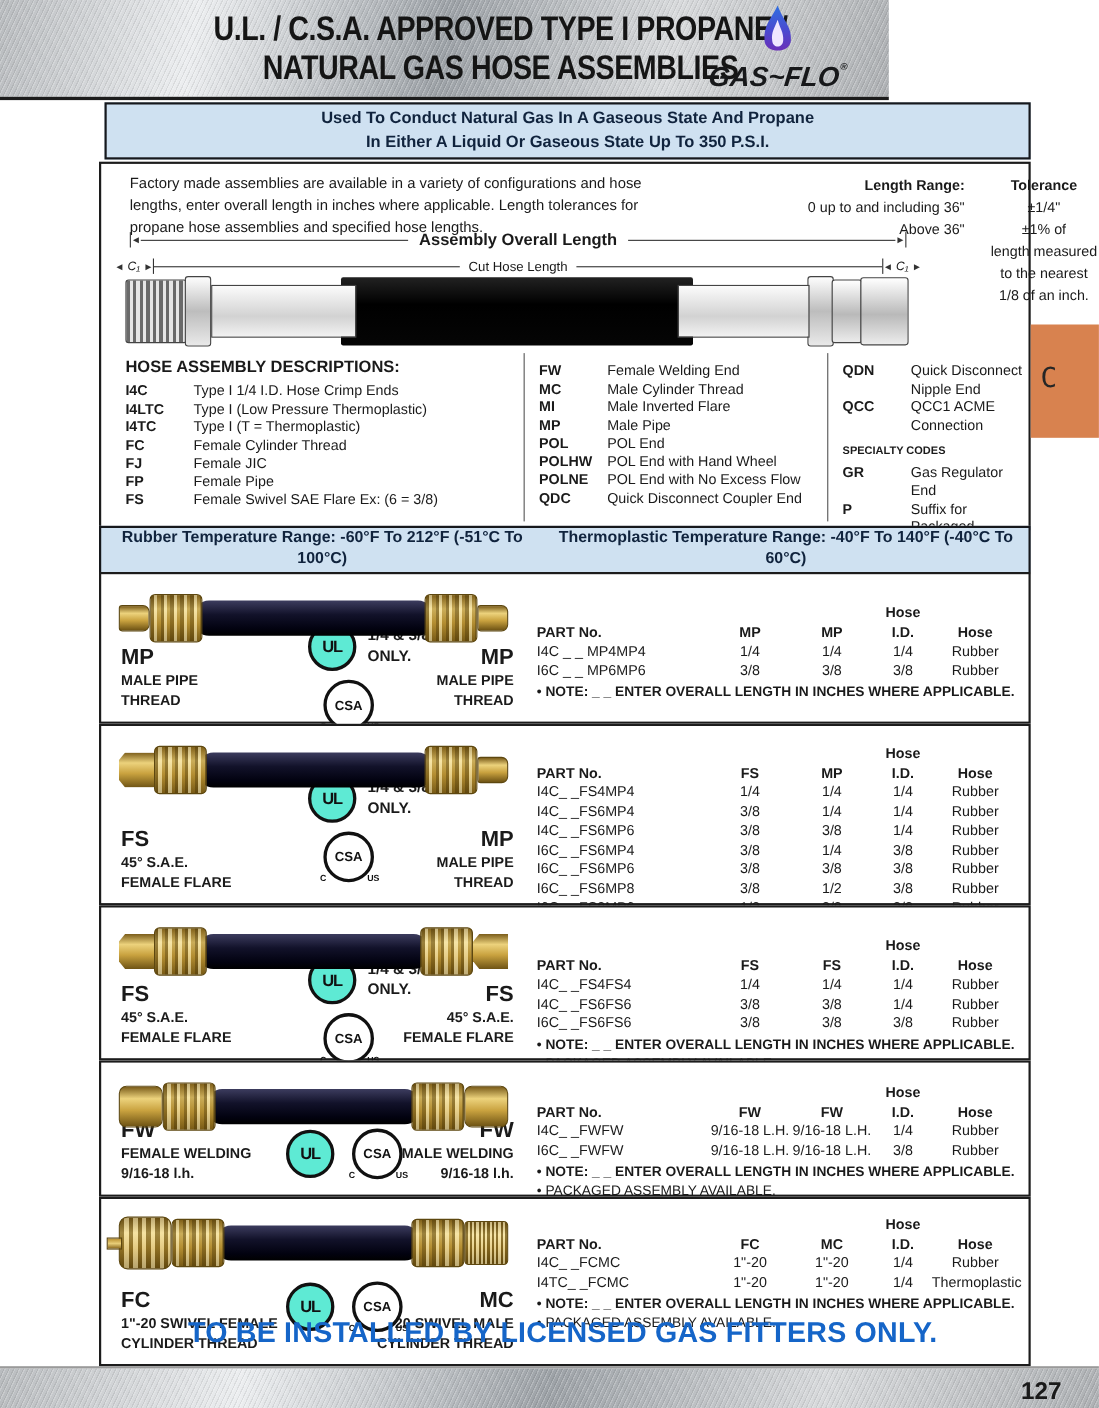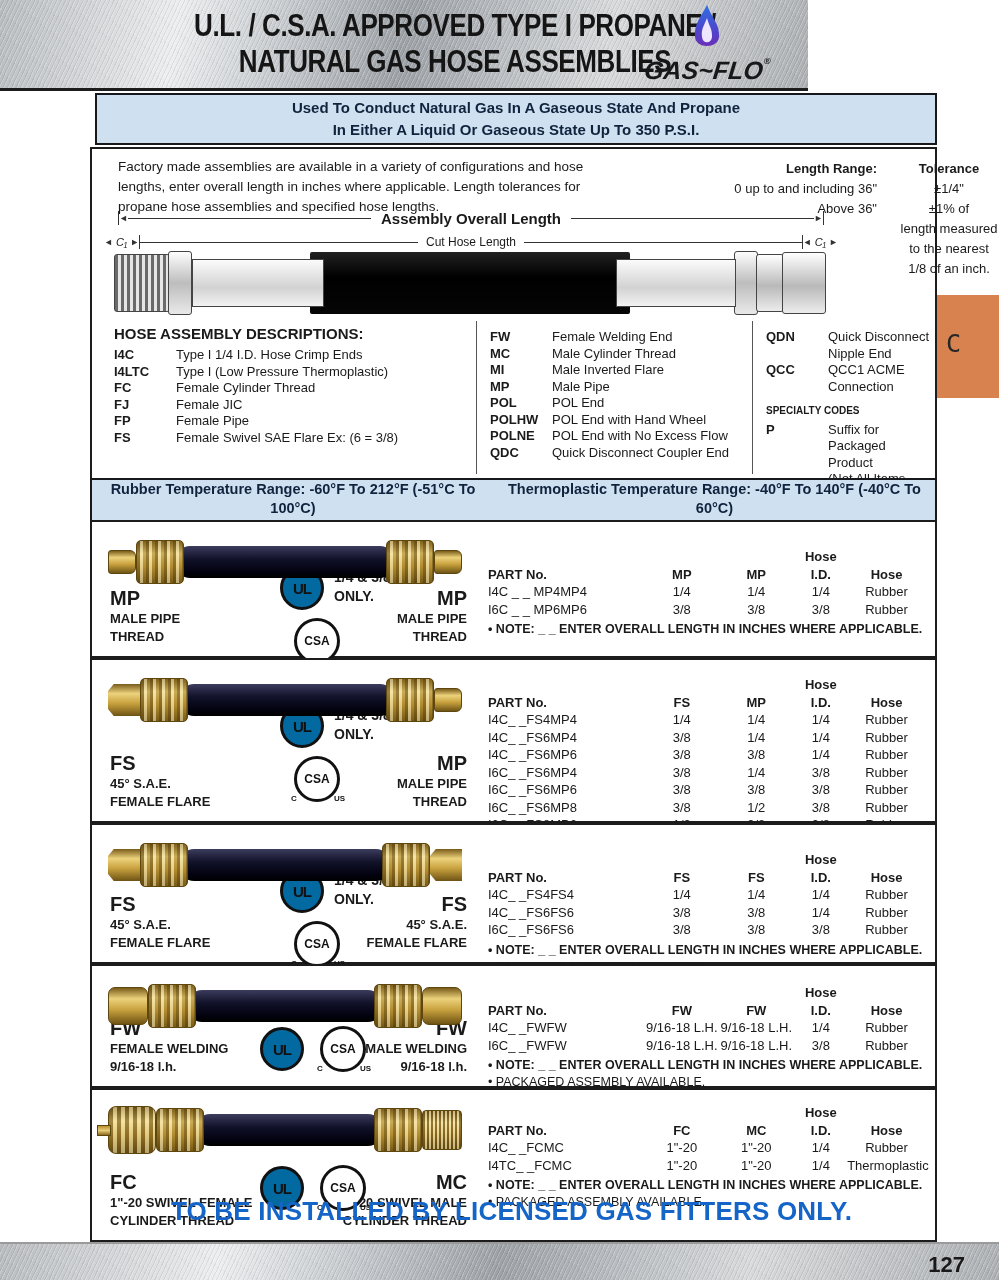--- a/index.html
+++ b/index.html
@@ -100,21 +100,21 @@
   .end-label{position:absolute;bottom:10px;font-weight:bold;}
   .end-label .code{font-size:20px;line-height:24px;}
   .end-label .l{font-size:13px;line-height:18px;}
   .end-label.left{left:18px;text-align:left;}
   .end-label.right{right:468px;text-align:right;}
 
   .logos{position:absolute;left:188px;display:flex;flex-direction:column;gap:8px;}
   .logos-inline{position:absolute;left:168px;display:flex;flex-direction:row;gap:16px;align-items:center;}
   .ul-row{display:flex;align-items:flex-start;gap:10px;}
   .ul-mark{width:38px;height:38px;border:3px solid #111;border-radius:50%;display:flex;align-items:center;justify-content:center;
-           font-weight:900;font-size:15px;letter-spacing:-1px;color:#111;background:#0369a1;flex:0 0 auto;}
+           font-weight:900;font-size:15px;letter-spacing:-1px;color:#111;background:#5eead4;flex:0 0 auto;}
   .ul-note{font-weight:bold;font-size:14px;line-height:19px;padding-top:2px;}
   .csa-mark{width:40px;height:40px;border:3px solid #111;border-radius:50%;display:flex;align-items:center;justify-content:center;
             font-weight:900;font-size:12px;color:#111;background:#fff;position:relative;flex:0 0 auto;}
   .csa-mark .cc{position:absolute;left:-6px;bottom:-4px;font-size:8px;font-weight:bold;}
   .csa-mark .us{position:absolute;right:-8px;bottom:-4px;font-size:8px;font-weight:bold;margin-top:12px;}
   .csa-wrap{margin-left:14px;}
 
   .ptable{position:absolute;left:396px;width:438px;font-size:13px;}
   .trow{display:grid;grid-template-columns:36% 16.5% 17.5% 12% 18%;line-height:17.5px;}
   .trow span{display:block;}
@@ -220,20 +220,24 @@
     <div class="desc-col" id="desc-col1" style="left:22px;top:198px;width:352px;">
         <div class="desc-row">
    <span class="code">I4C</span>
    <span class="dsc">Type I 1/4 I.D. Hose Crimp Ends</span>
         </div>
         <div class="desc-row">
    <span class="code">I4LTC</span>
    <span class="dsc">Type I (Low Pressure Thermoplastic)</span>
         </div>
         <div class="desc-row">
+   <span class="code">I4TC</span>
+   <span class="dsc">Type I (T = Thermoplastic)</span>
+        </div>
+        <div class="desc-row">
    <span class="code">FC</span>
    <span class="dsc">Female Cylinder Thread</span>
         </div>
         <div class="desc-row">
    <span class="code">FJ</span>
    <span class="dsc">Female JIC</span>
         </div>
         <div class="desc-row">
    <span class="code">FP</span>
    <span class="dsc">Female Pipe</span>
@@ -282,20 +286,24 @@
     <div class="desc-col" id="desc-col3" style="left:674px;top:180px;width:165px;">
         <div class="desc-row">
    <span class="code">QDN</span>
    <span class="dsc">Quick Disconnect Nipple End</span>
         </div>
         <div class="desc-row">
    <span class="code">QCC</span>
    <span class="dsc">QCC1 ACME Connection</span>
         </div>
         <div class="spec-subtitle">SPECIALTY CODES</div>
+        <div class="desc-row">
+   <span class="code">GR</span>
+   <span class="dsc">Gas Regulator End</span>
+        </div>
         <div class="desc-row">
    <span class="code">P</span>
    <span class="dsc">Suffix for Packaged Product</span>
         </div>
         <div class="desc-row">
    <span class="code"></span>
    <span class="dsc">(Not All Items Available Packaged)</span>
         </div>
       </div>
   </div>

